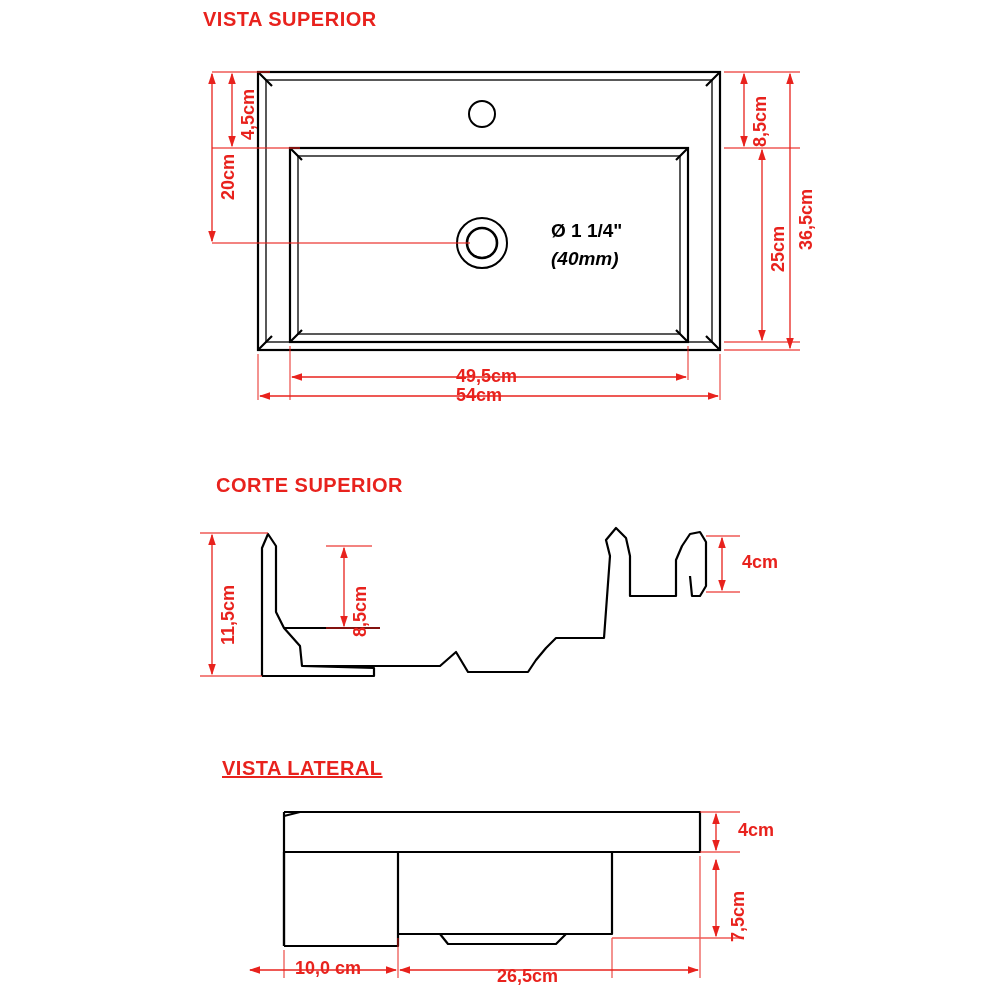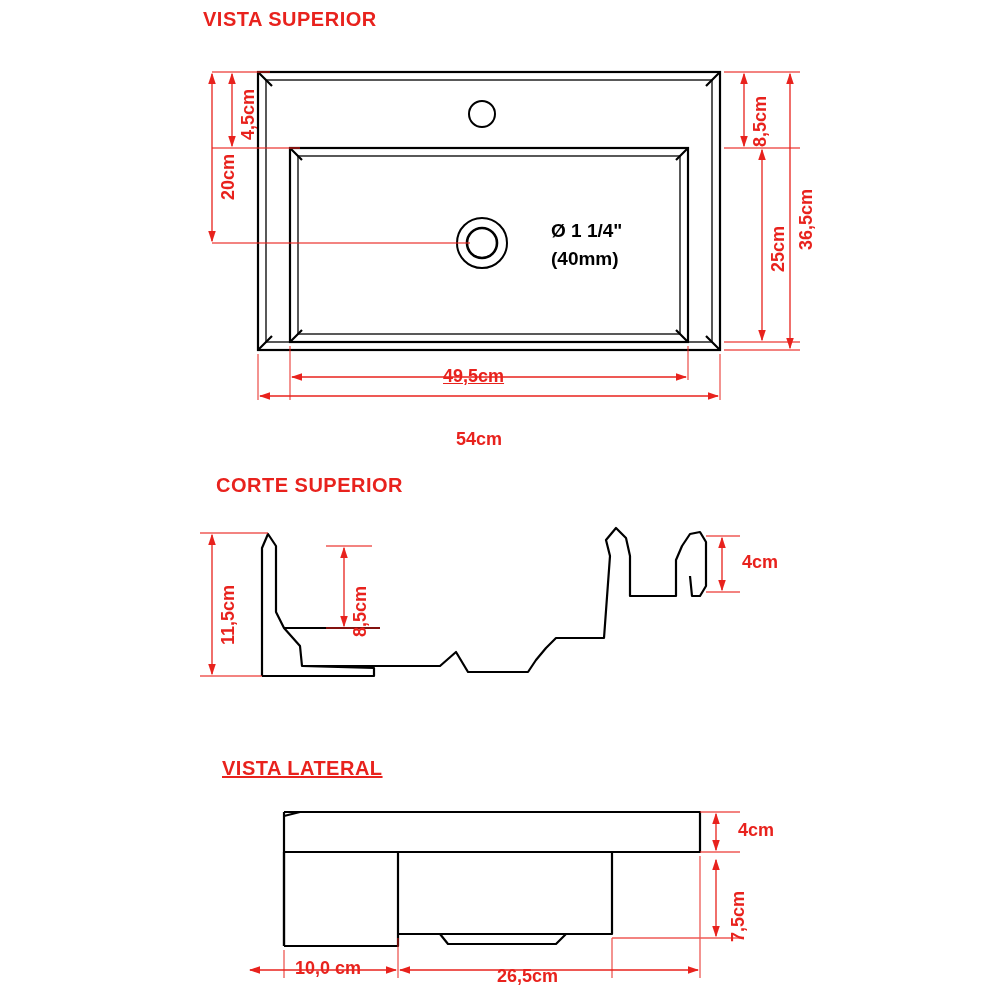--- a/index.html
+++ b/index.html
@@ -153,25 +153,25 @@
 
   <div class="title" style="left:203px;top:8px;">VISTA SUPERIOR</div>
   <div class="title" style="left:216px;top:474px;">CORTE SUPERIOR</div>
   <div class="title" style="left:222px;top:757px;text-decoration:underline;">VISTA LATERAL</div>
 
   <div class="dimlbl vert" style="left:238px;top:140px;">4,5cm</div>
   <div class="dimlbl vert" style="left:218px;top:200px;">20cm</div>
   <div class="dimlbl vert" style="left:750px;top:147px;">8,5cm</div>
   <div class="dimlbl vert" style="left:768px;top:272px;">25cm</div>
   <div class="dimlbl vert" style="left:796px;top:250px;">36,5cm</div>
-  <div class="dimlbl" style="left:443px;top:366px;text-decoration:underline;">49,5cm</div>
-  <div class="dimlbl" style="left:456px;top:385px;margin-top:44px;">54cm</div>
+  <div class="dimlbl" style="left:456px;top:366px;">49,5cm</div>
+  <div class="dimlbl" style="left:456px;top:385px;">54cm</div>
 
   <div class="notelbl" style="left:551px;top:220px;">Ø 1 1/4"</div>
-  <div class="notelbl" style="left:551px;top:248px;">(40mm)</div>
+  <div class="notelbl" style="left:551px;top:248px;font-style:italic;">(40mm)</div>
 
   <div class="dimlbl vert" style="left:218px;top:645px;">11,5cm</div>
   <div class="dimlbl vert" style="left:350px;top:637px;">8,5cm</div>
   <div class="dimlbl" style="left:742px;top:552px;">4cm</div>
 
   <div class="dimlbl" style="left:738px;top:820px;">4cm</div>
   <div class="dimlbl vert" style="left:728px;top:942px;">7,5cm</div>
   <div class="dimlbl" style="left:295px;top:958px;">10,0 cm</div>
   <div class="dimlbl" style="left:497px;top:966px;">26,5cm</div>
 

